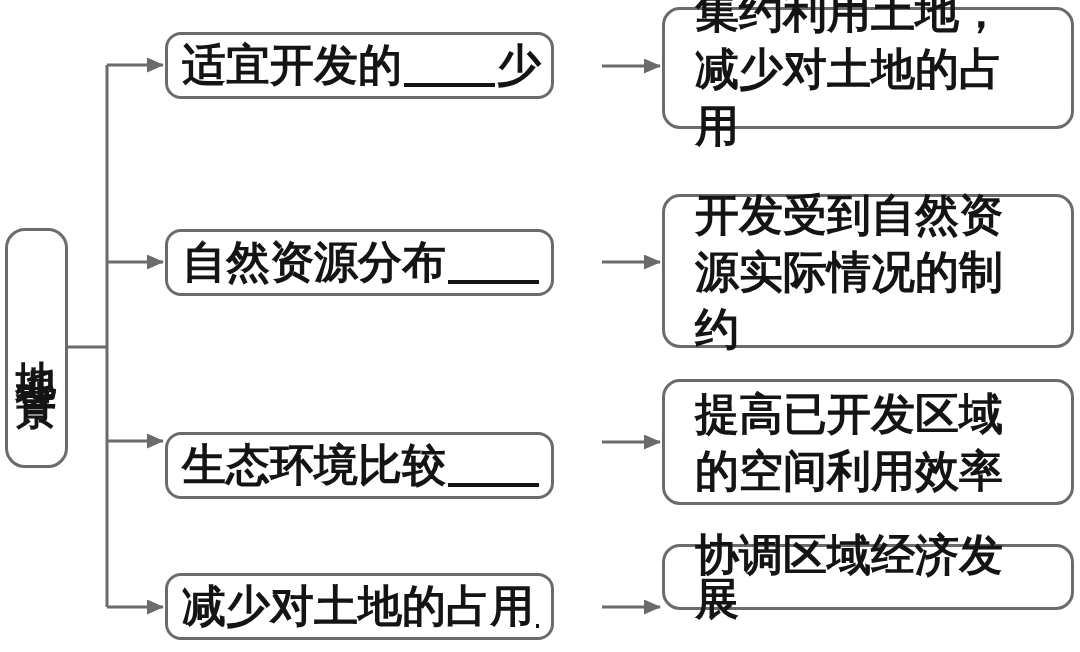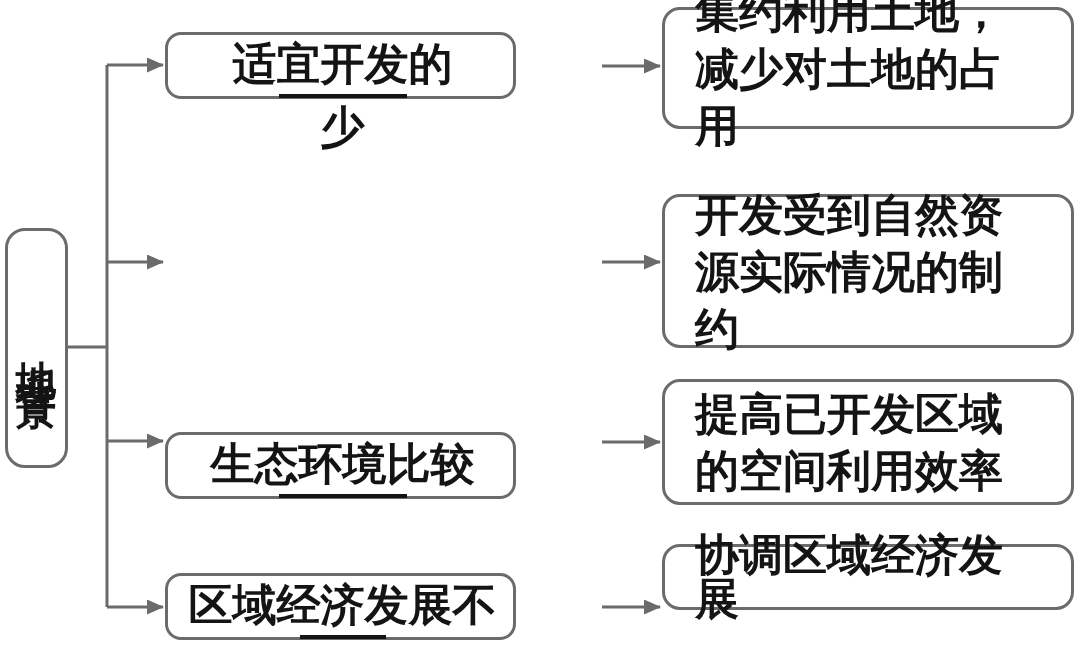--- a/index.html
+++ b/index.html
@@ -40,26 +40,25 @@
   .root-label {
     writing-mode: vertical-rl;
     text-orientation: upright;
     font-size: 40px;
     line-height: 1;
     letter-spacing: 10px;
     white-space: nowrap;
   }
   .factor-node {
     left: 165px;
-    width: 351px; height: 67px;
+    width: 389px; height: 67px;
     padding: 0 10px 0 14px;
     font-size: 44px;
     white-space: nowrap;
     border-radius: 16px;
-    flex-direction: column;
   }
   .factor-1 { top: 32px; }
   .factor-2 { top: 229px; }
   .factor-3 { top: 408px; margin-top: 24px; }
   .factor-4 { top: 573px; }
   .blank {
     display: inline-block;
     height: 38px;
     border-bottom: 4px solid #141414;
     margin: 0 2px;
@@ -111,29 +110,34 @@
   <div class="node root-node">
     <span class="root-label">地理背景</span>
   </div>
 
   <div class="node factor-node factor-1">
     <span>适宜开发的</span>
     <span class="blank blank-long"></span>
     <span>少</span>
   </div>
 
+  <div class="node factor-node factor-2">
+    <span>自然资源分布</span>
+    <span class="blank blank-long"></span>
+    <span></span>
+  </div>
 
   <div class="node factor-node factor-3">
     <span>生态环境比较</span>
     <span class="blank blank-long"></span>
     <span></span>
   </div>
 
   <div class="node factor-node factor-4">
-    <span>区域经济发展不</span>
+    <span>减少对土地的占用</span>
     <span class="blank blank-short"></span>
     <span></span>
   </div>
 
   <div class="node result-node result-1">
     <span class="result-text">集约利用土地，减少对土地的占用</span>
   </div>
 
   <div class="node result-node result-2">
     <span class="result-text">开发受到自然资源实际情况的制约</span>

